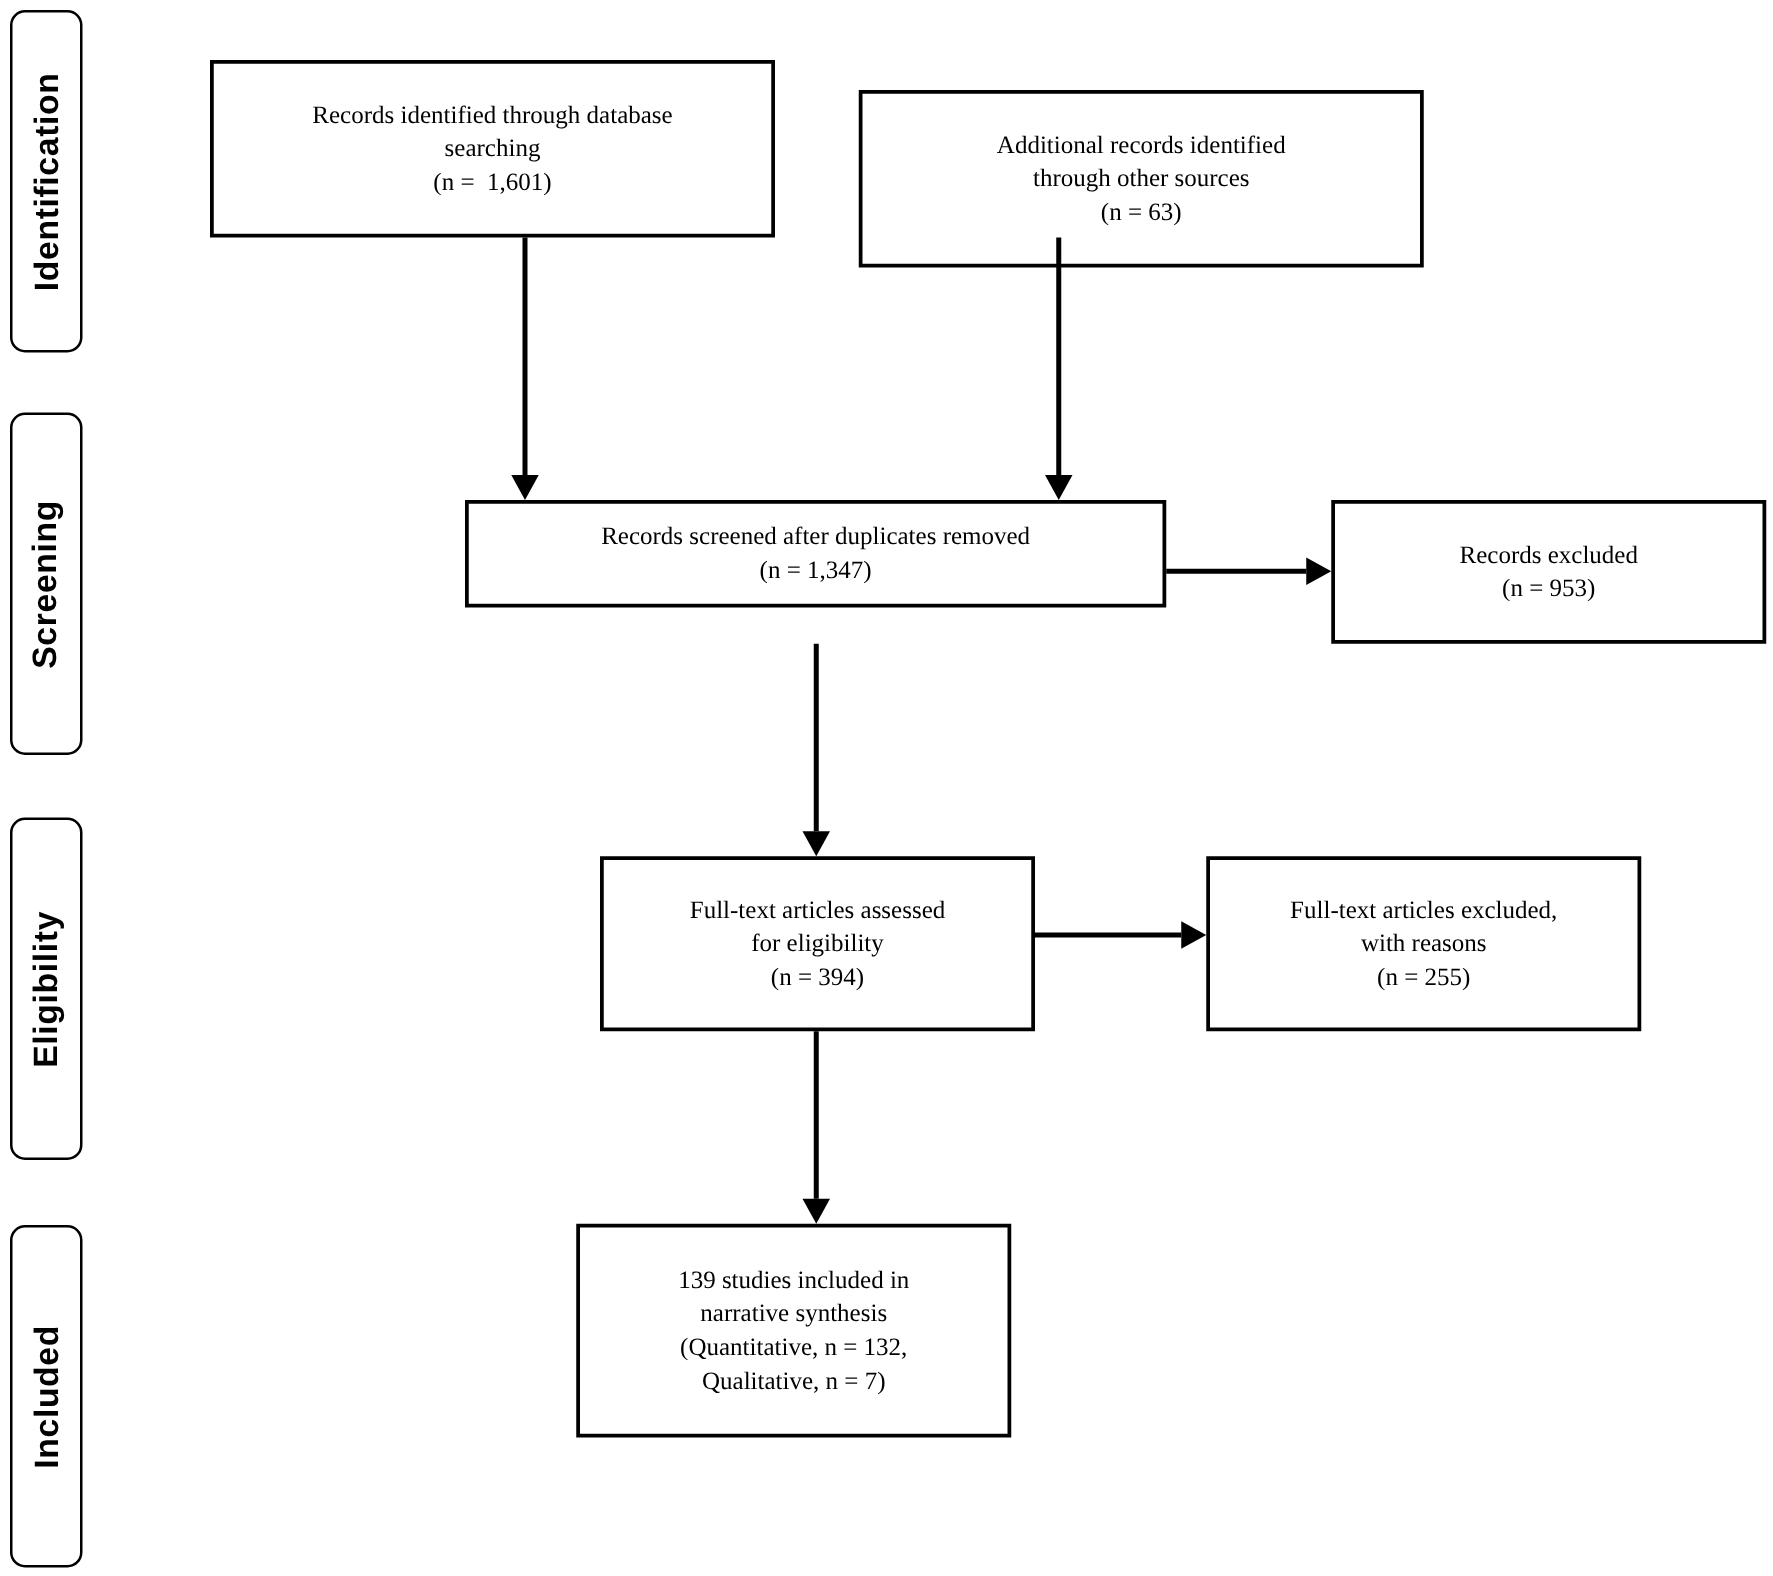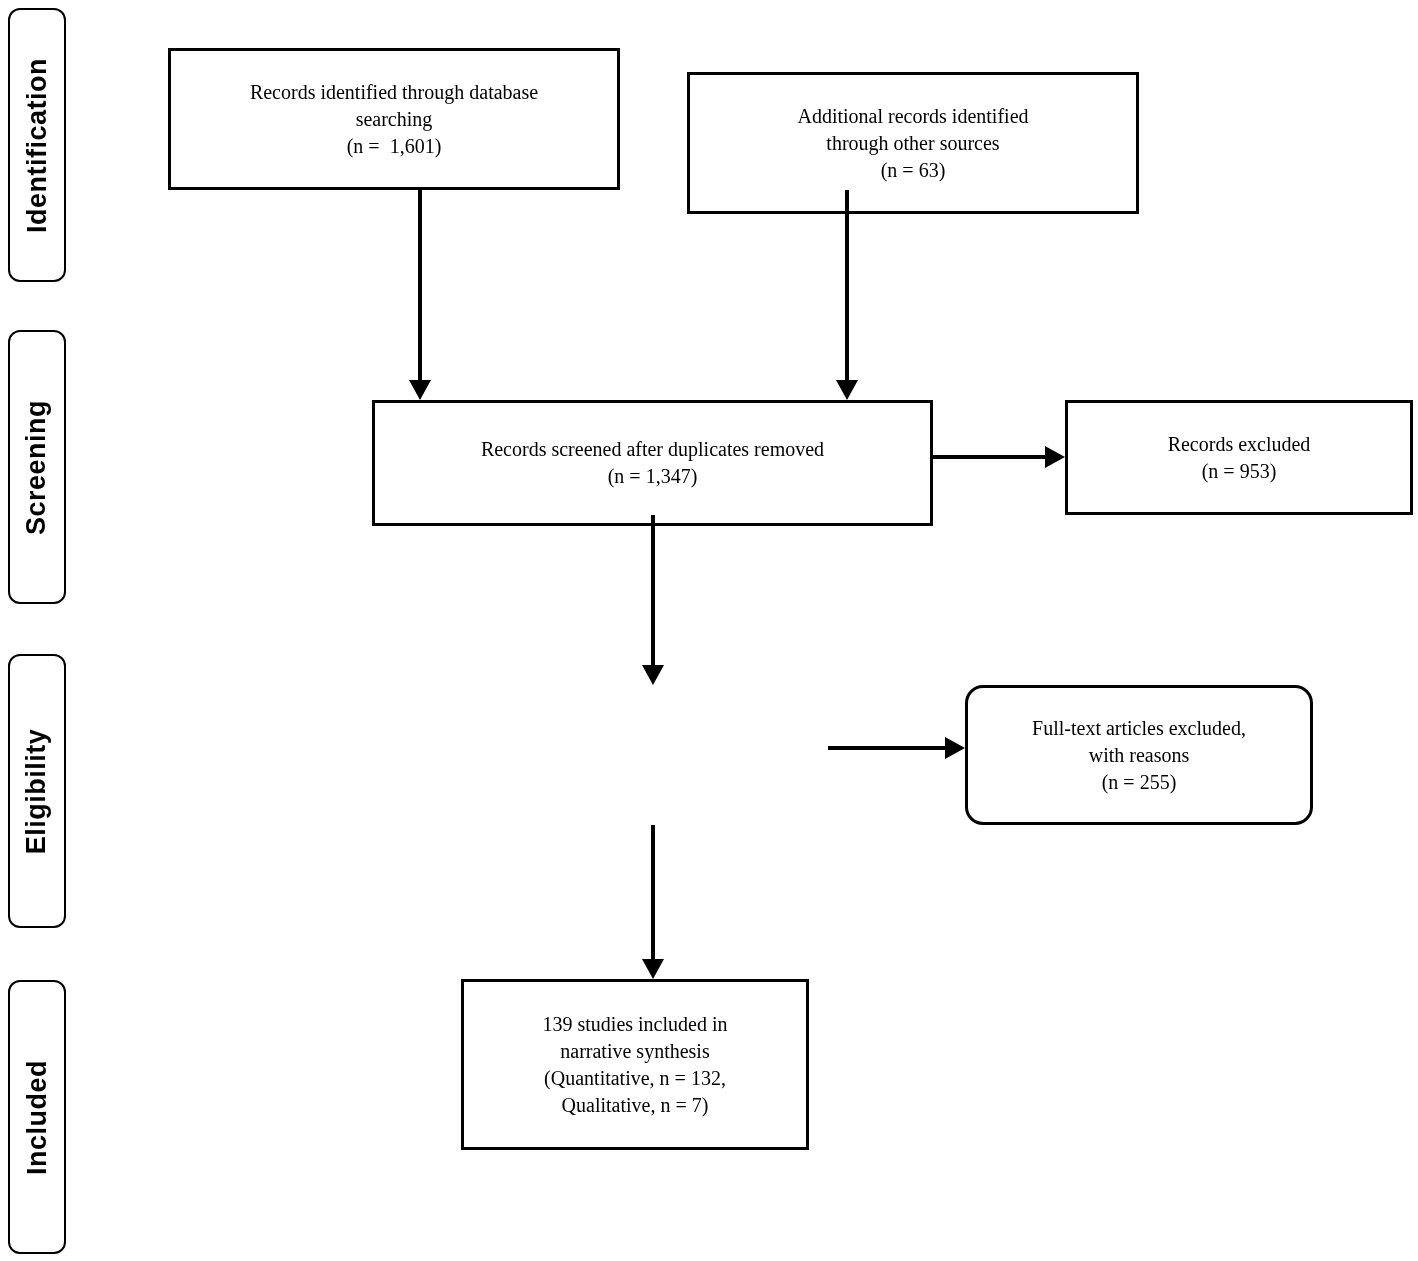--- a/index.html
+++ b/index.html
@@ -104,32 +104,37 @@
 searching
 (n =  1,601)</span>
   </div>
 
   <div class="fbox" style="left: 687px; top: 48px; width: 452px; height: 142px; margin-top: 24px;">
     <span class="txt">Additional records identified
 through other sources
 (n = 63)</span>
   </div>
 
-  <div class="fbox" style="left: 372px; top: 400px; width: 561px; height: 126px;">
+  <div class="fbox" style="left: 372px; top: 400px; width: 561px; height: 86px;">
     <span class="txt">Records screened after duplicates removed
 (n = 1,347)</span>
   </div>
 
   <div class="fbox" style="left: 1065px; top: 400px; width: 348px; height: 115px;">
     <span class="txt">Records excluded
 (n = 953)</span>
   </div>
 
+  <div class="fbox" style="left: 480px; top: 685px; width: 348px; height: 140px;">
+    <span class="txt">Full-text articles assessed
+for eligibility
+(n = 394)</span>
+  </div>
 
-  <div class="fbox" style="left: 965px; top: 685px; width: 348px; height: 140px; border-radius: 18px;">
+  <div class="fbox" style="left: 965px; top: 685px; width: 348px; height: 140px;">
     <span class="txt">Full-text articles excluded,
 with reasons
 (n = 255)</span>
   </div>
 
   <div class="fbox" style="left: 461px; top: 979px; width: 348px; height: 171px;">
     <span class="txt">139 studies included in
 narrative synthesis
 (Quantitative, n = 132,
 Qualitative, n = 7)</span>

